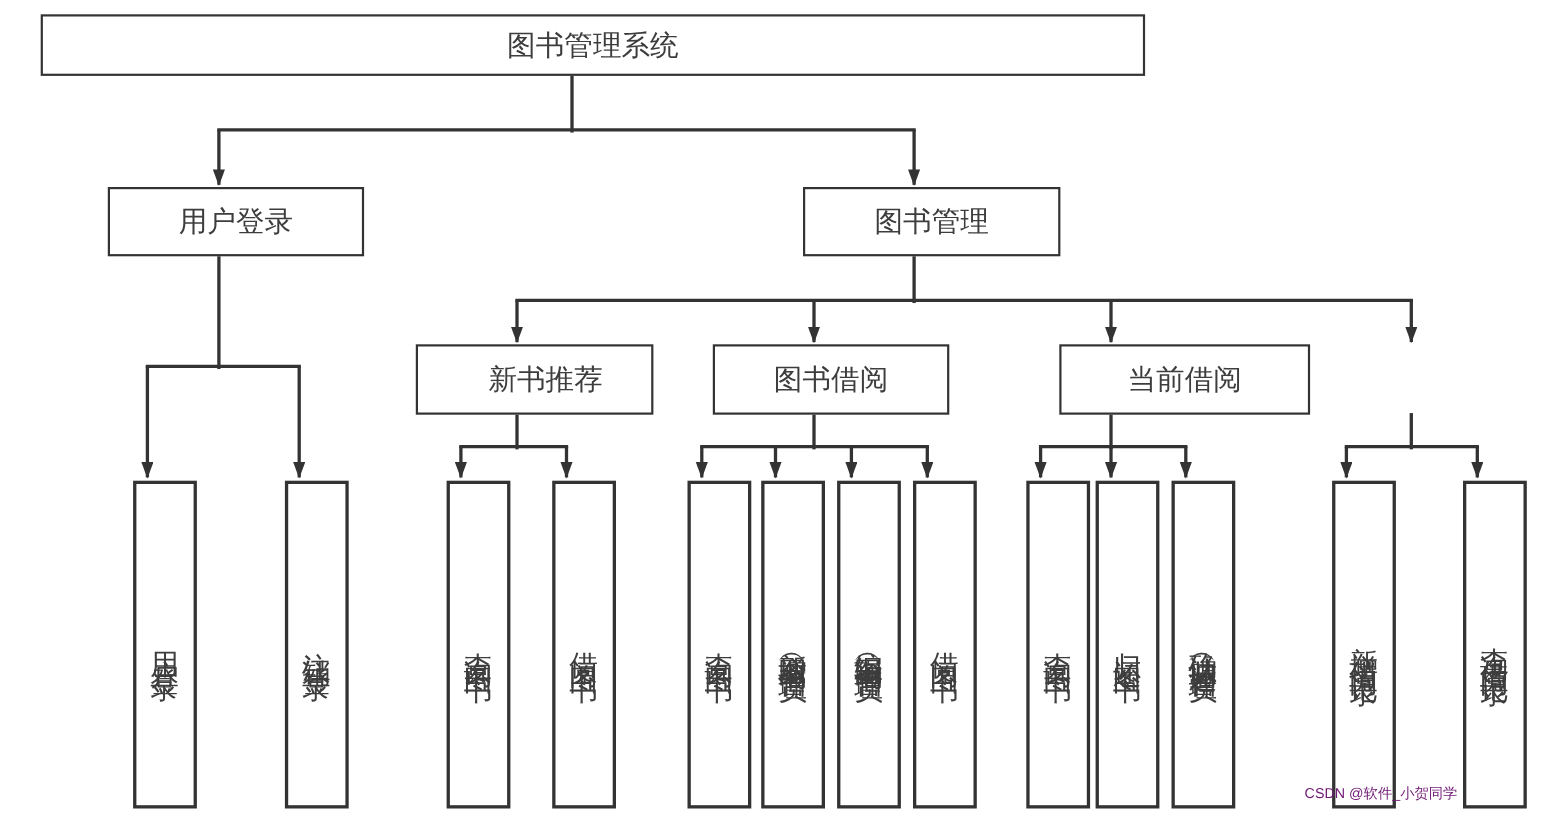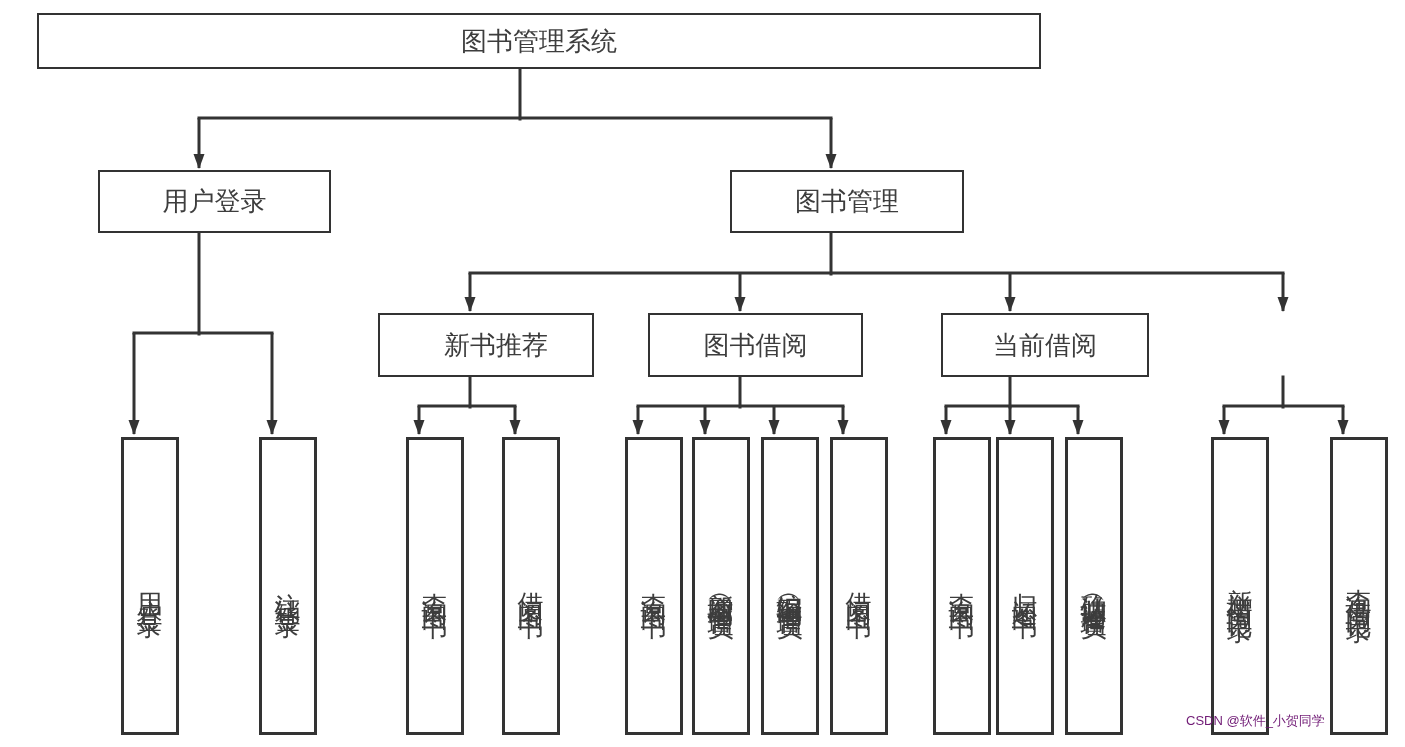--- a/index.html
+++ b/index.html
@@ -132,21 +132,21 @@
   <div class="box hbox" style="left:714px; top:170px; width:234px; height:63px;">
     <span>图书管理</span>
   </div>
 
   <div class="box hbox" style="left:362px; top:313px; width:216px; height:64px;padding-left:20px;">
     <span>新书推荐</span>
   </div>
   <div class="box hbox" style="left:632px; top:313px; width:215px; height:64px;">
     <span>图书借阅</span>
   </div>
-  <div class="box hbox" style="left:925px; top:313px; width:208px; height:64px;">
+  <div class="box hbox" style="left:947px; top:313px; width:228px; height:64px;">
     <span>当前借阅</span>
   </div>
 
   <div class="box vbox" style="left:105px; top:437px; width:58px; height:298px;">
     <span class="vtext sp4">用户登录</span>
   </div>
   <div class="box vbox" style="left:243px; top:437px; width:58px; height:298px;">
     <span class="vtext sp4">注销登录</span>
   </div>
 

